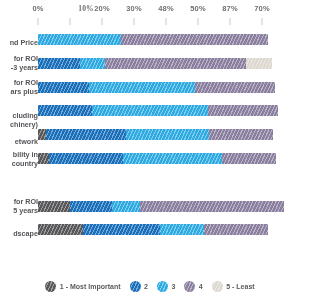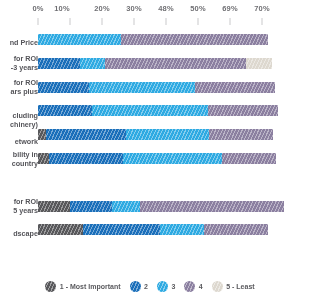--- a/index.html
+++ b/index.html
@@ -44,31 +44,31 @@
   .legend-label{font-size:7px;font-weight:bold;color:#5a5a5e;white-space:nowrap;}
 </style>
 </head>
 <body>
 
 <div id="chart-root">
 
   <div class="axis-area">
       <div class="tick" style="left: 38px;">0%</div>
       <div class="tickmark" style="left: 38px;"></div>
-      <div class="tick" style="left: 62px;">10%</div>
+      <div class="tick" style="left: 86px; font-family: Liberation Serif, serif;">10%</div>
       <div class="tickmark" style="left: 70px;"></div>
       <div class="tick" style="left: 102px;">20%</div>
       <div class="tickmark" style="left: 102px;"></div>
       <div class="tick" style="left: 134px;">30%</div>
       <div class="tickmark" style="left: 134px;"></div>
       <div class="tick" style="left: 166px;">48%</div>
       <div class="tickmark" style="left: 166px;"></div>
       <div class="tick" style="left: 198px;">50%</div>
       <div class="tickmark" style="left: 198px;"></div>
-      <div class="tick" style="left: 230px;">69%</div>
+      <div class="tick" style="left: 230px;">87%</div>
       <div class="tickmark" style="left: 230px;"></div>
       <div class="tick" style="left: 262px;">70%</div>
       <div class="tickmark" style="left: 262px;"></div>
     </div>
 
   <div class="plot">
       <div class="row" style="top: 6px; height: 16px;">
         <div class="row-label">
           <div>nd Price</div>
         </div>

